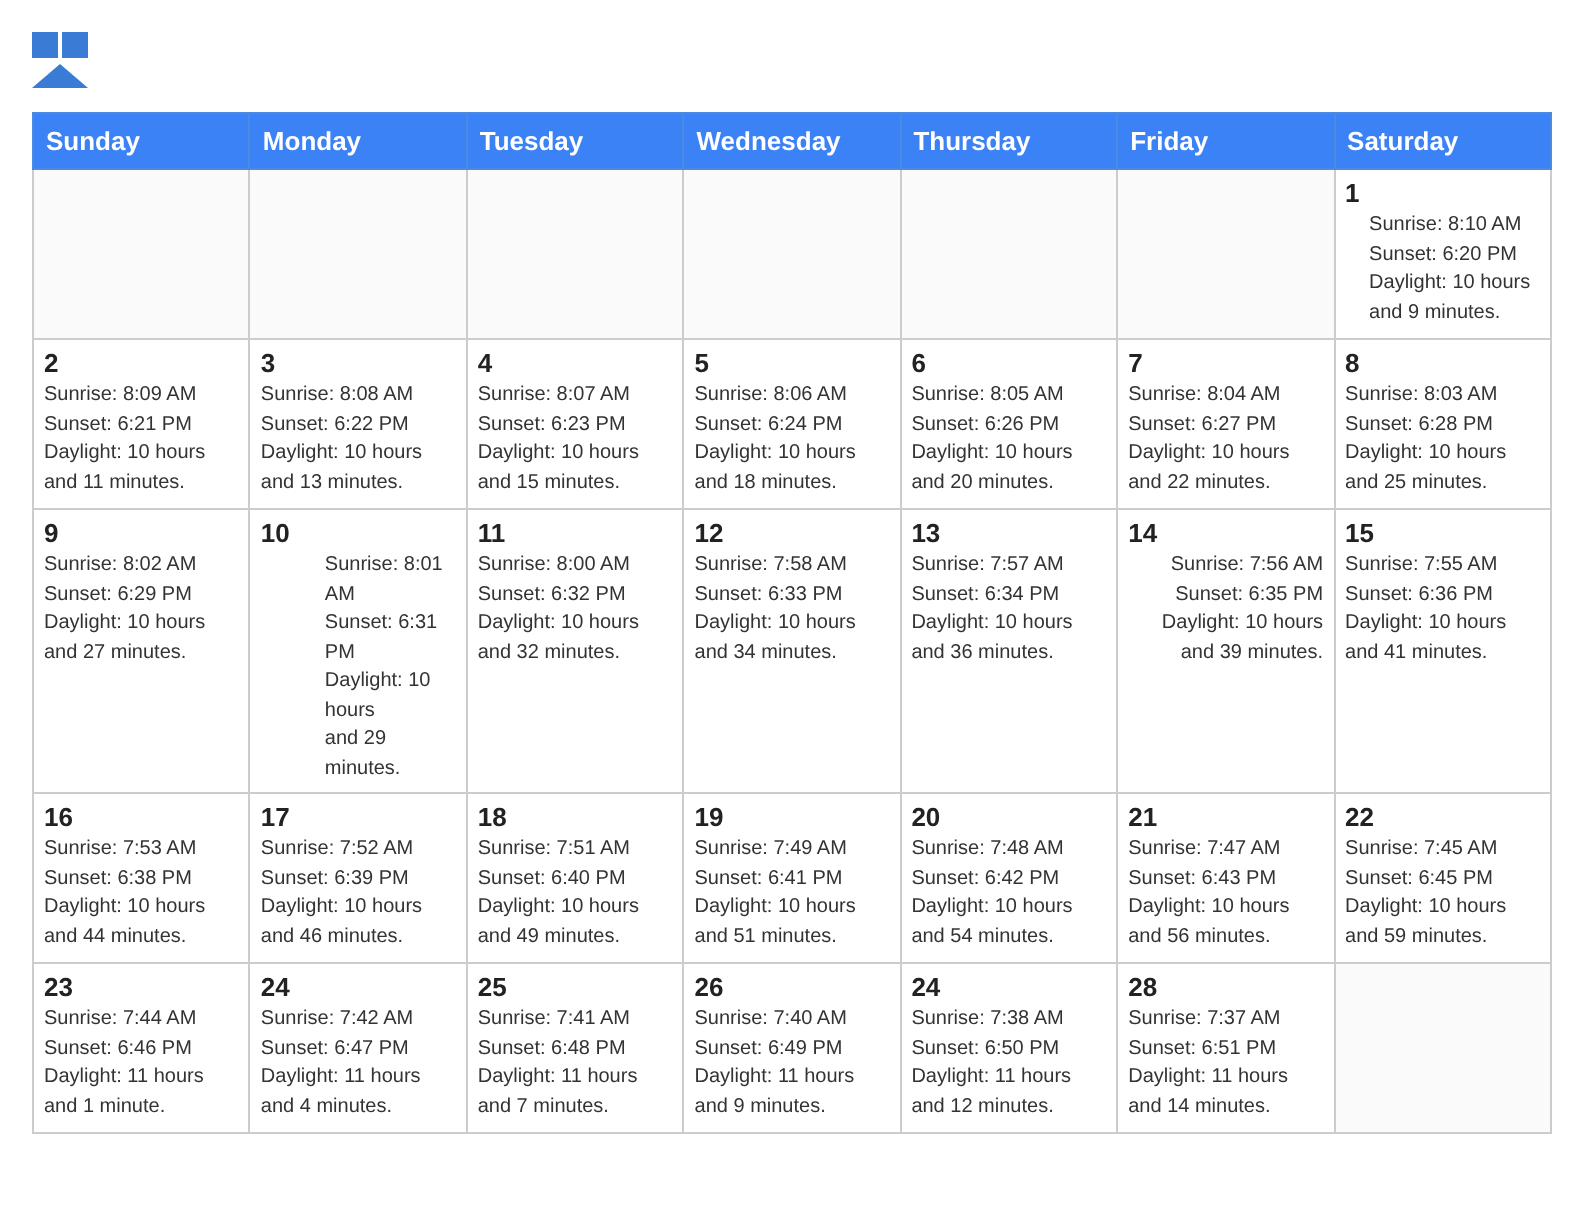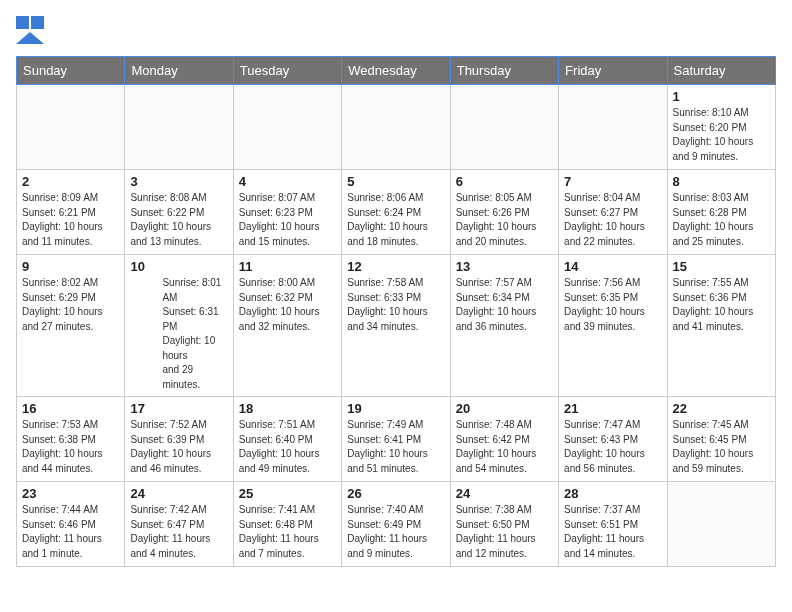--- a/index.html
+++ b/index.html
@@ -36,24 +36,24 @@
     .calendar-subtitle {
       font-size: 15px;
       color: #555;
     }
     .calendar {
       width: 100%;
       border-collapse: collapse;
       border: 1px solid #ccc;
     }
     .calendar th {
-      background-color: #737373;
+      background-color: #3b82f6;
       color: #fff;
       font-size: 13px;
-      font-weight: normal;
+      font-weight: bold;
       padding: 6px 6px;
       text-align: left;
       border: 1px solid #4a8ae0;
     }
     .calendar td {
       width: calc(100% / 7);
       vertical-align: top;
       padding: 4px 5px;
       border: 1px solid #ccc;
       font-size: 10.5px;
@@ -117,21 +117,21 @@
   <tbody id="calendar-body">
   <tr>
         <td class="empty"></td>
         <td class="empty"></td>
         <td class="empty"></td>
         <td class="empty"></td>
         <td class="empty"></td>
         <td class="empty"></td>
         <td>
           <span class="day-num">1</span>
-          <div class="day-info" style="white-space: pre-line;">Sunrise: 8:10 AM
+          <div class="day-info" style="white-space: pre-line; margin-left: 12px;">Sunrise: 8:10 AM
 Sunset: 6:20 PM
 Daylight: 10 hours
 and 9 minutes.</div>
         </td>
       </tr>
       <tr>
         <td>
           <span class="day-num">2</span>
           <div class="day-info" style="white-space: pre-line;">Sunrise: 8:09 AM
 Sunset: 6:21 PM
@@ -212,21 +212,21 @@
         </td>
         <td>
           <span class="day-num">13</span>
           <div class="day-info" style="white-space: pre-line;">Sunrise: 7:57 AM
 Sunset: 6:34 PM
 Daylight: 10 hours
 and 36 minutes.</div>
         </td>
         <td>
           <span class="day-num">14</span>
-          <div class="day-info" style="white-space: pre-line;">Sunrise: 7:56 AM
+          <div class="day-info" style="white-space: pre-line; text-align: right;">Sunrise: 7:56 AM
 Sunset: 6:35 PM
 Daylight: 10 hours
 and 39 minutes.</div>
         </td>
         <td>
           <span class="day-num">15</span>
           <div class="day-info" style="white-space: pre-line;">Sunrise: 7:55 AM
 Sunset: 6:36 PM
 Daylight: 10 hours
 and 41 minutes.</div>

